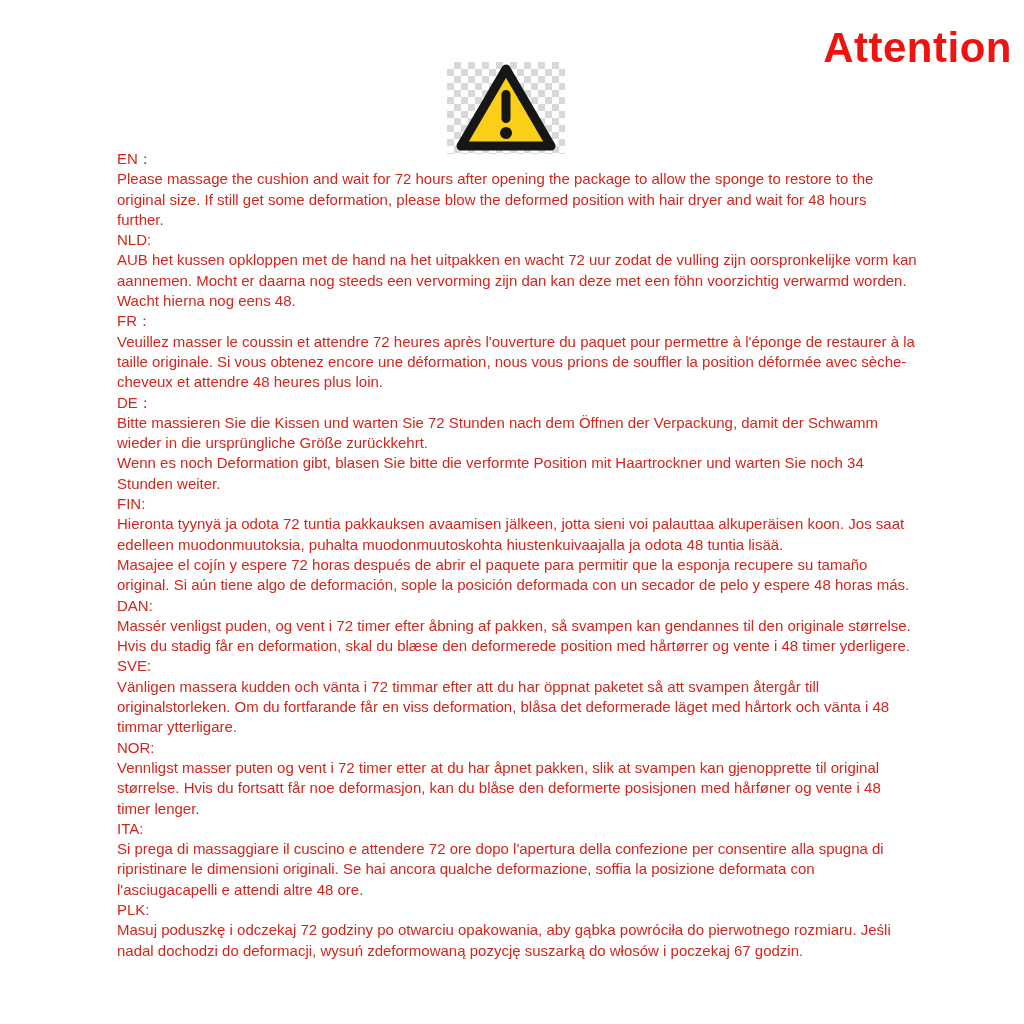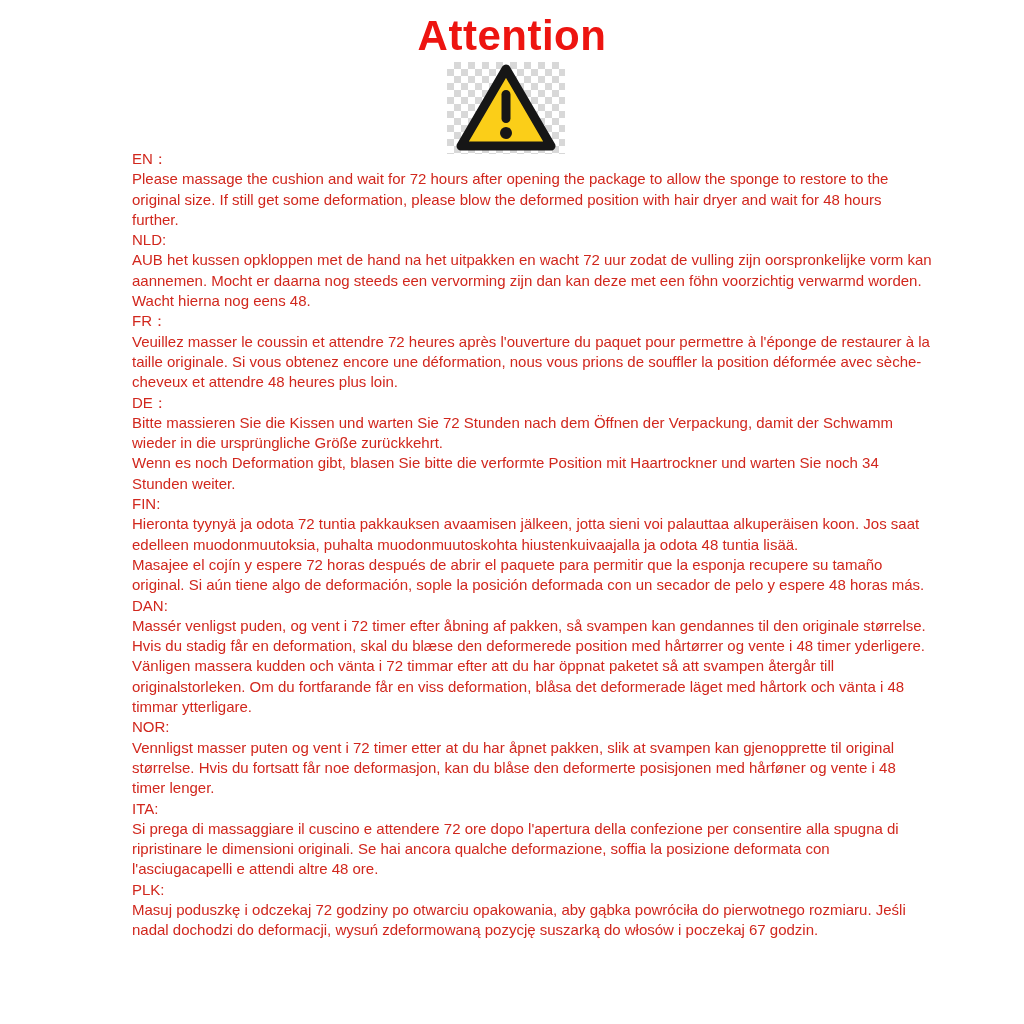--- a/index.html
+++ b/index.html
@@ -17,22 +17,22 @@
     width:1024px;
     height:1024px;
     background:var(--background);
     overflow:hidden;
   }
   .title{
     position:absolute;
     top:12px;
     left:0;
     right:0;
-    margin:0;
-    text-align:center;
+    margin:12px;
+    text-align:right;
     font-size:42px;
     font-weight:bold;
     color:var(--title-text);
     letter-spacing:0.5px;
   }
   .icon-box{
     position:absolute;
     left:447px;
     top:62px;
     width:118px;
@@ -43,21 +43,21 @@
       linear-gradient(45deg, var(--checker-gray) 25%, transparent 25%, transparent 75%, var(--checker-gray) 75%);
     background-size:14px 14px;
     background-position:0 0, 7px 7px;
     display:flex;
     align-items:center;
     justify-content:center;
   }
   .icon-box svg{display:block;}
   .text-block{
     position:absolute;
-    left:132px;
+    left:117px;
     top:149px;
     width:800px;
     font-size:15px;
     line-height:20.3px;
     color:var(--body-text);
   }
   .lang-label{white-space:pre;}
   .para{margin:0;}
 </style>
 </head>
@@ -119,20 +119,21 @@
   </div>
 
   <div class="section">
     <div class="lang-label">DAN:</div>
     <div class="paras">
           <div class="para">Massér venligst puden, og vent i 72 timer efter åbning af pakken, så svampen kan gendannes til den originale størrelse. Hvis du stadig får en deformation, skal du blæse den deformerede position med hårtørrer og vente i 48 timer yderligere.</div>
         </div>
   </div>
 
   <div class="section">
+    <div class="lang-label">SVE:</div>
     <div class="paras">
           <div class="para">Vänligen massera kudden och vänta i 72 timmar efter att du har öppnat paketet så att svampen återgår till originalstorleken. Om du fortfarande får en viss deformation, blåsa det deformerade läget med hårtork och vänta i 48 timmar ytterligare.</div>
         </div>
   </div>
 
   <div class="section">
     <div class="lang-label">NOR:</div>
     <div class="paras">
           <div class="para">Vennligst masser puten og vent i 72 timer etter at du har åpnet pakken, slik at svampen kan gjenopprette til original størrelse. Hvis du fortsatt får noe deformasjon, kan du blåse den deformerte posisjonen med hårføner og vente i 48 timer lenger.</div>
         </div>

